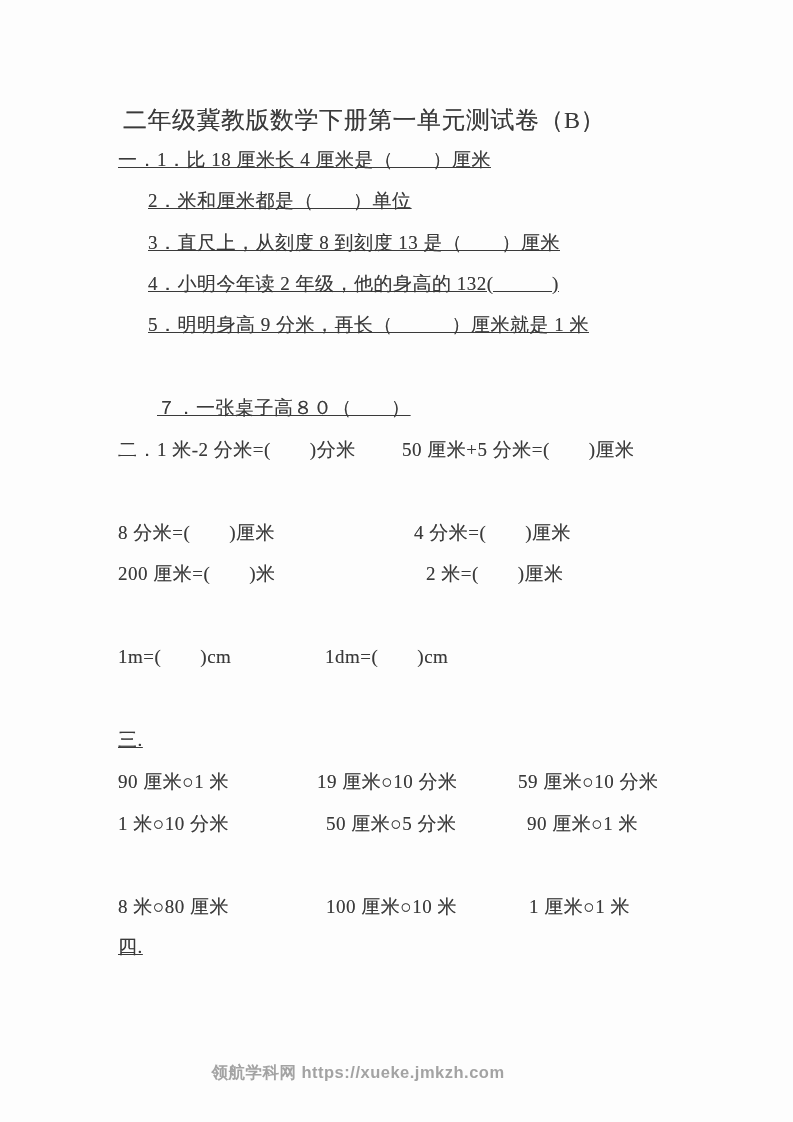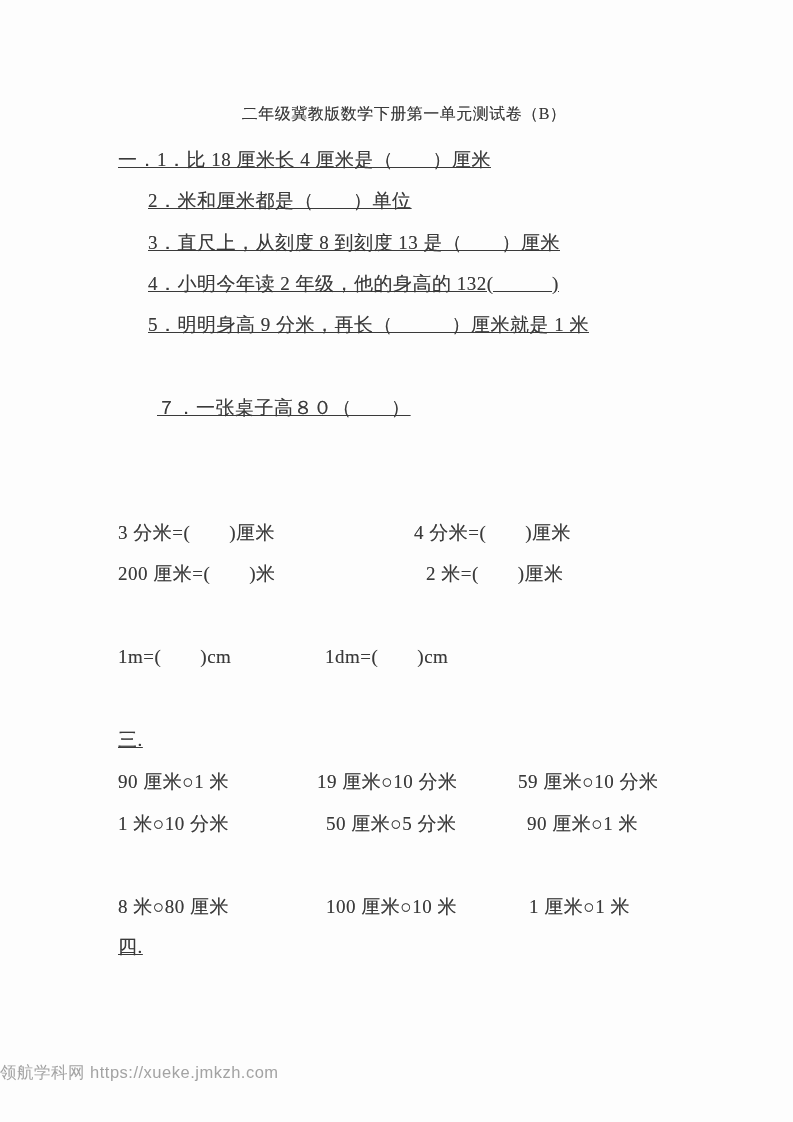--- a/index.html
+++ b/index.html
@@ -28,52 +28,56 @@
     position:absolute;top:0;
     white-space:pre;
     font-size:19px;
     line-height:26px;
     letter-spacing:0.5px;
     text-shadow:0 0 0.6px rgba(70,70,70,.55);
   }
   .title{
     position:absolute;top:104px;left:0;width:728px;
     text-align:center;
-    font-size:16px;
+    font-size:24px;
     letter-spacing:0.5px;
     white-space:pre;
     text-shadow:0 0 0.6px rgba(70,70,70,.55);
-    margin-left:40px;
   }
   .footer{
     position:absolute;top:1062px;left:0;width:716px;
-    text-align:left;
+    text-align:center;
     font-size:16.5px;
     color:#a3a3a3;
     letter-spacing:0.5px;
     white-space:pre;
     font-family:"Liberation Sans","DejaVu Sans",sans-serif;
+    font-weight:bold;
   }
 </style>
 </head>
 <body>
 
 <div class="page">
 
   <div class="title">二年级冀教版数学下册第一单元测试卷（B）</div>
 
   <div class="tline" style="top:147px;left:118px"><span>一．</span><span>1．比 18 厘米长 4 厘米是（　　）厘米</span></div>
   <div class="tline" style="top:188px;left:148px">2．米和厘米都是（　　）单位</div>
   <div class="tline" style="top:230px;left:148px">3．直尺上，从刻度 8 到刻度 13 是（　　）厘米</div>
   <div class="tline" style="top:271px;left:148px">4．小明今年读 2 年级，他的身高的 132(　　　)</div>
   <div class="tline" style="top:312px;left:148px">5．明明身高 9 分米，再长（　　　）厘米就是 1 米</div>
   <div class="tline" style="top:395px;left:157px">７．一张桌子高８０（　　）</div>
 
+  <div class="row" style="top:437px">
+    <span class="part" style="left:118px">二．1 米-2 分米=(　　)分米</span>
+    <span class="part" style="left:402px">50 厘米+5 分米=(　　)厘米</span>
+  </div>
   <div class="row" style="top:520px">
-    <span class="part" style="left:118px">3 分米=(　　)厘米</span>
+    <span class="part" style="left:118px">8 分米=(　　)厘米</span>
     <span class="part" style="left:414px">4 分米=(　　)厘米</span>
   </div>
   <div class="row" style="top:561px">
     <span class="part" style="left:118px">200 厘米=(　　)米</span>
     <span class="part" style="left:426px">2 米=(　　)厘米</span>
   </div>
   <div class="row" style="top:644px">
     <span class="part" style="left:118px">1m=(　　)cm</span>
     <span class="part" style="left:325px">1dm=(　　)cm</span>
   </div>

